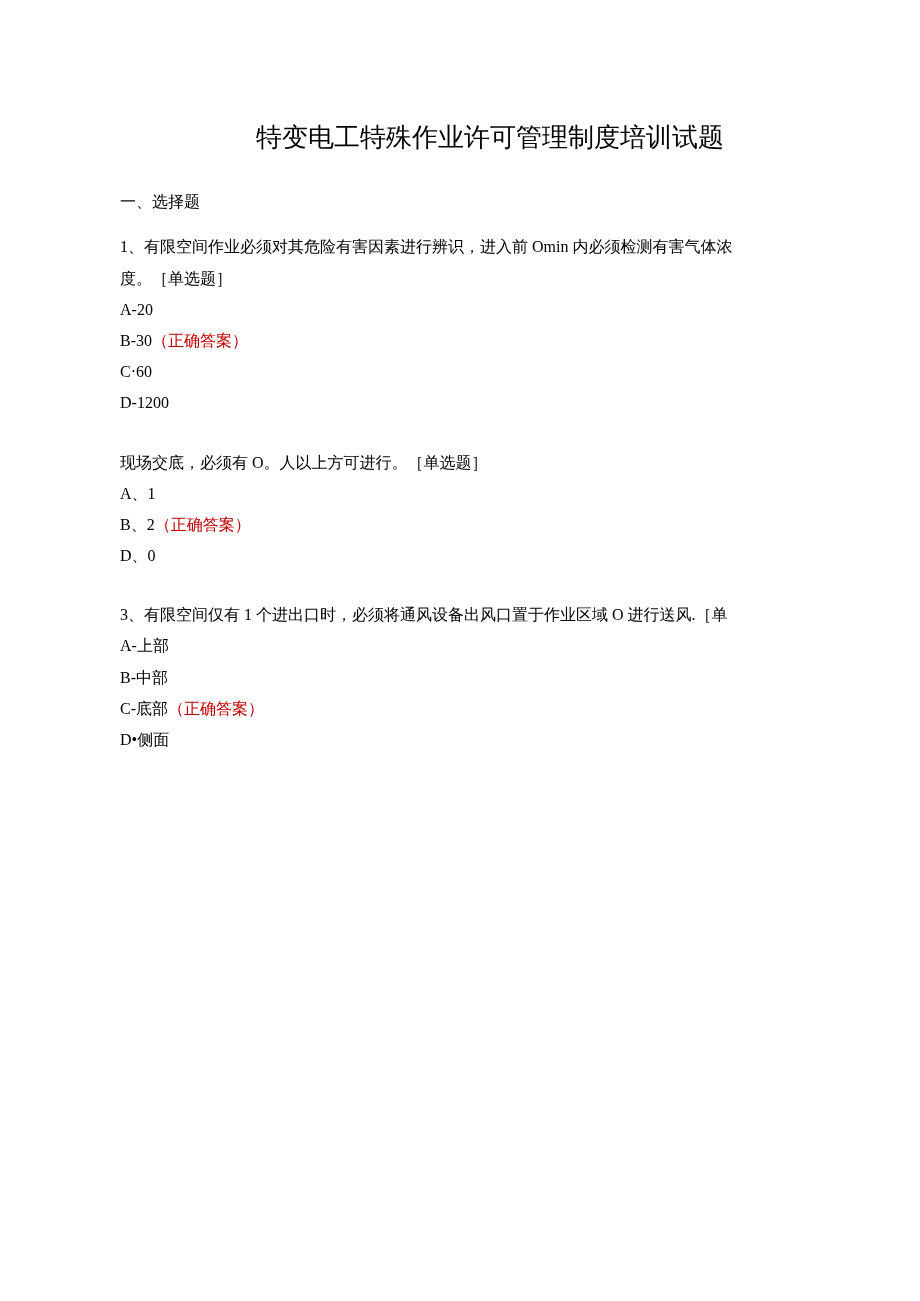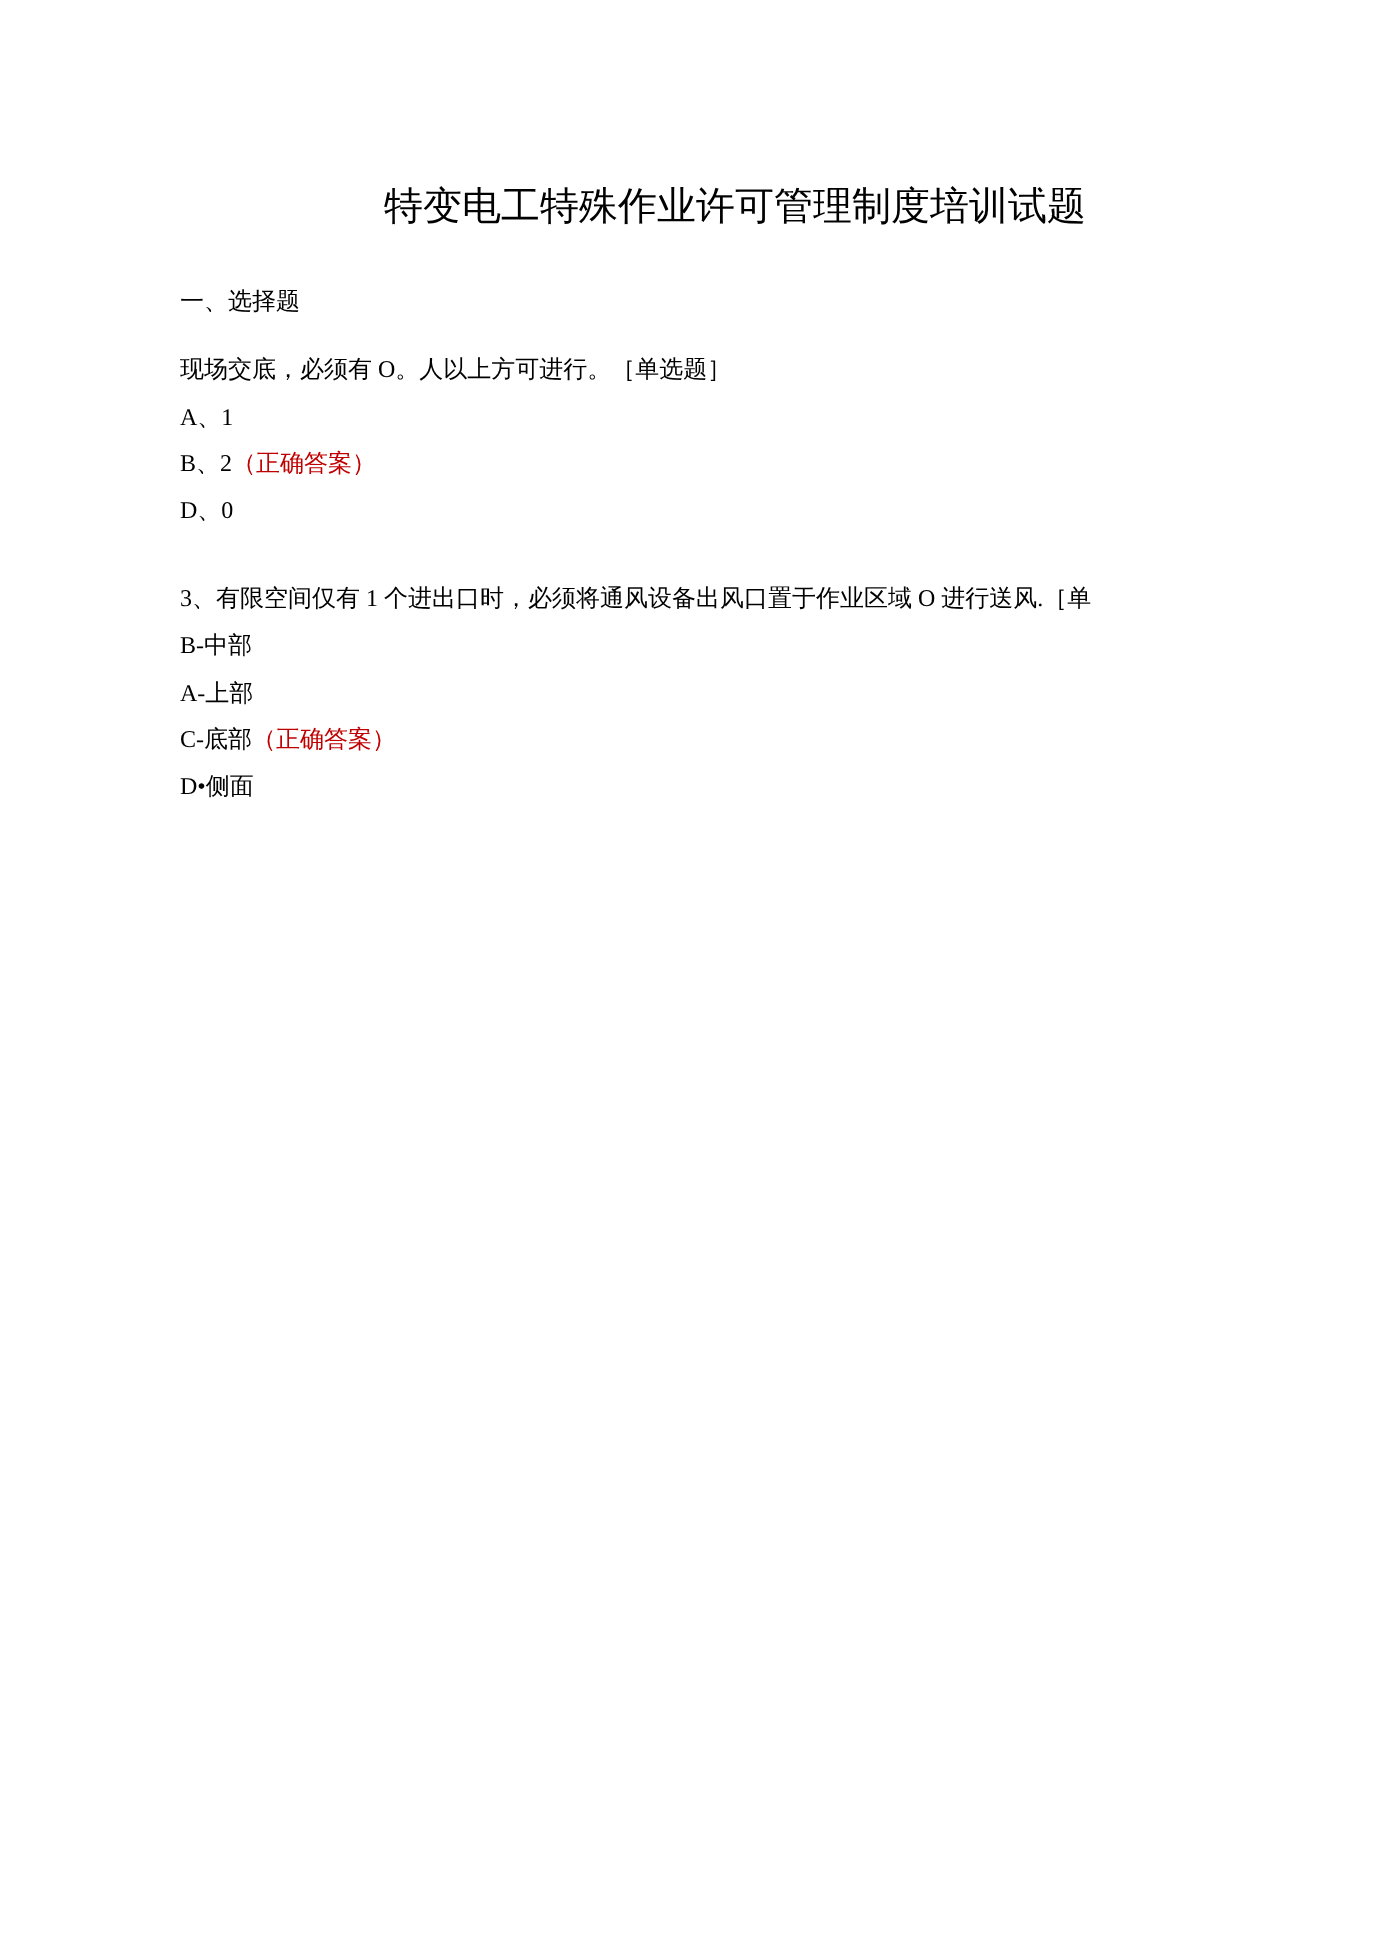--- a/index.html
+++ b/index.html
@@ -50,29 +50,37 @@
     }
   </style>
 </head>
 <body>
 
 <div class="page">
   <h1 class="title">特变电工特殊作业许可管理制度培训试题</h1>
 
   <p class="section-heading">一、选择题</p>
 
+  <div class="block">
+    <p class="question-text">1、有限空间作业必须对其危险有害因素进行辨识，进入前 Omin 内必须检测有害气体浓</p>
+    <p class="question-text">度。［单选题］</p>
+    <p class="option"><span>A-20</span><span class="correct"></span></p>
+    <p class="option"><span>B-30</span><span class="correct">（正确答案）</span></p>
+    <p class="option"><span>C·60</span><span class="correct"></span></p>
+    <p class="option"><span>D-1200</span><span class="correct"></span></p>
+  </div>
 
   <div class="block">
     <p class="question-text">现场交底，必须有 O。人以上方可进行。［单选题］</p>
     <p class="option"><span>A、1</span><span class="correct"></span></p>
     <p class="option"><span>B、2</span><span class="correct">（正确答案）</span></p>
     <p class="option"><span>D、0</span><span class="correct"></span></p>
   </div>
 
   <div class="block">
     <p class="question-text">3、有限空间仅有 1 个进出口时，必须将通风设备出风口置于作业区域 O 进行送风.［单</p>
+    <p class="option"><span>A-上部</span><span class="correct"></span></p>
     <p class="option"><span>B-中部</span><span class="correct"></span></p>
-    <p class="option"><span>A-上部</span><span class="correct"></span></p>
     <p class="option"><span>C-底部</span><span class="correct">（正确答案）</span></p>
     <p class="option"><span>D•侧面</span><span class="correct"></span></p>
   </div>
 
 </div>
 
 </body></html>

